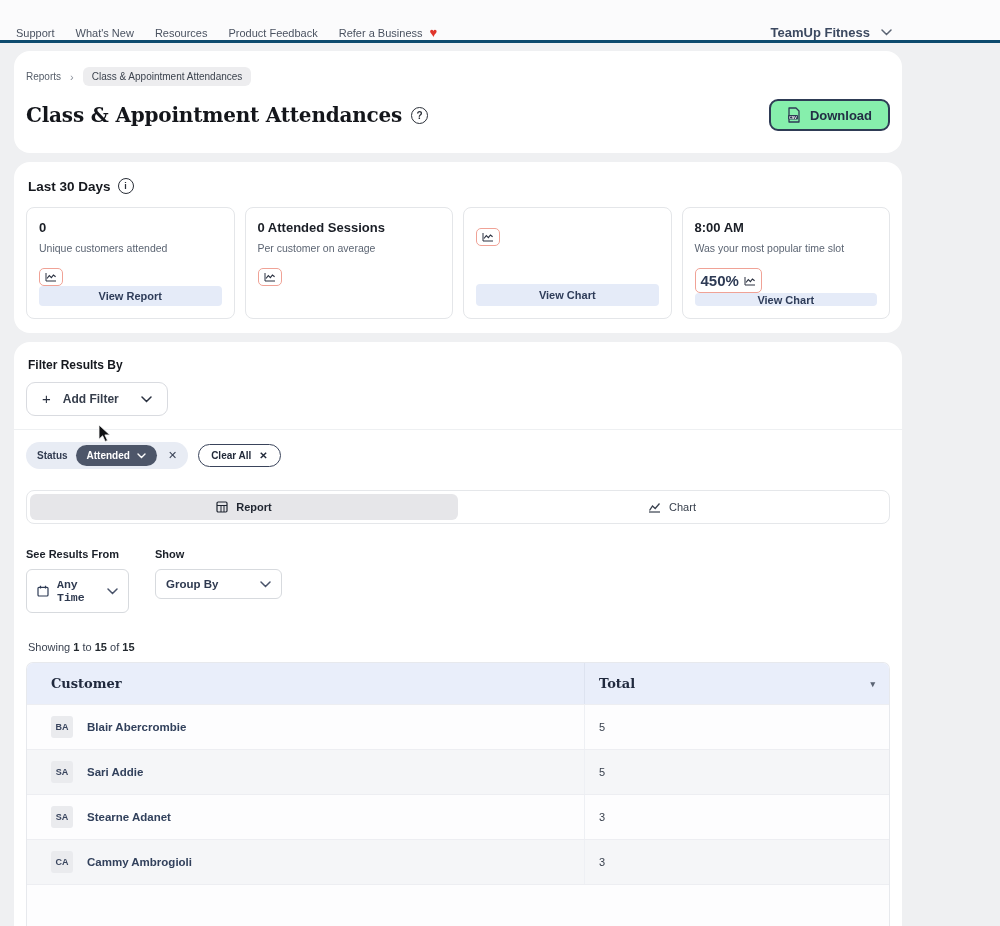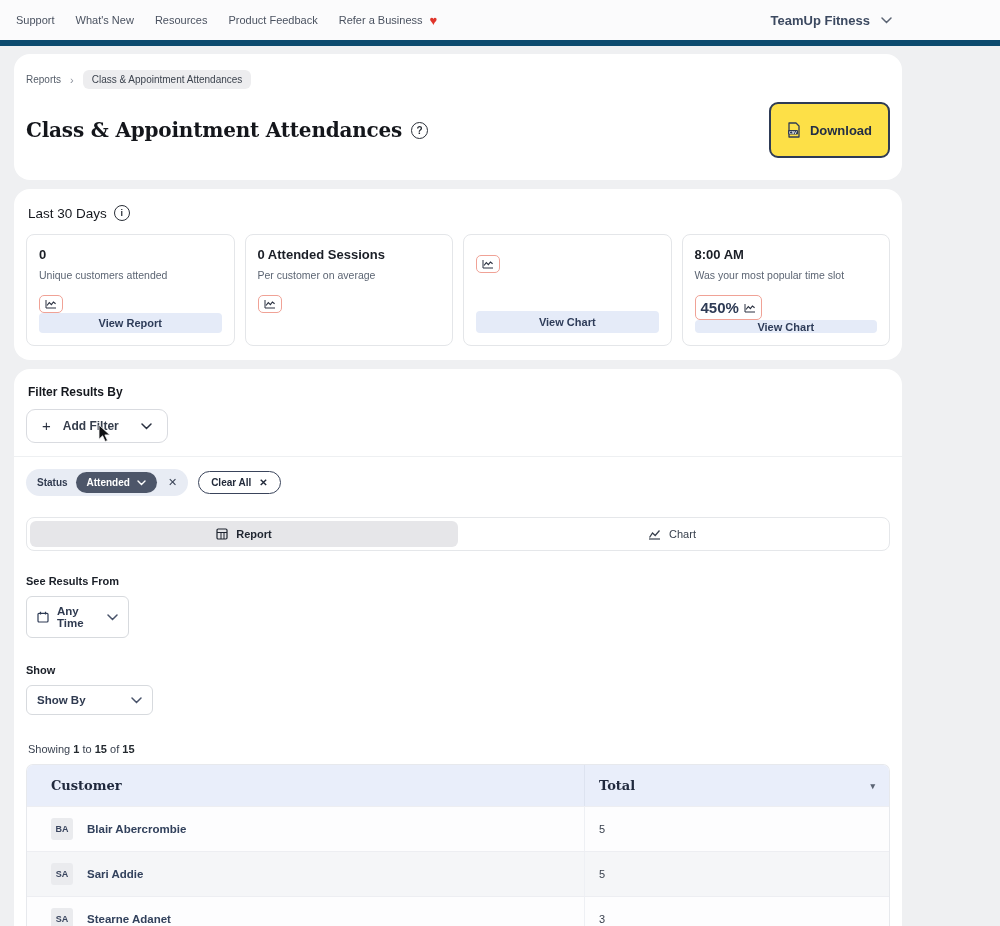--- a/index.html
+++ b/index.html
@@ -4,22 +4,22 @@
 <style>
   html,body{margin:0;padding:0;}
   body{
     width:1000px;height:926px;overflow:hidden;position:relative;
     background:#eff0f2;
     font-family:"Liberation Sans",sans-serif;
     -webkit-font-smoothing:antialiased;
   }
   
   .topnav{
-    height:40px;background:#fbfbfc;border-bottom:6px solid #0c4a6e;
-    display:flex;align-items:center;justify-content:space-between;
+    height:40px;background:#fbfbfc;border-bottom:3px solid #0c4a6e;
+    display:flex;align-items:flex-end;justify-content:space-between;
     padding:0 108px 0 16px;
     gap:28px;
   }
   .nav-links{display:flex;align-items:center;gap:21px;}
   .nav-link{font-size:11px;color:#4a5260;text-decoration:none;cursor:pointer;}
   .heart{color:#e0352b;font-size:13px;margin-left:-14px;}
   .account{display:flex;align-items:center;gap:11px;cursor:pointer;}
   .account-label{font-size:13px;font-weight:600;color:#3c4960;}
   .chev{display:inline-block;}
   
@@ -29,26 +29,26 @@
   .panel-header{padding:16px 12px 22px;}
   .breadcrumb{display:flex;align-items:center;gap:9px;}
   .crumb-link{font-size:10px;color:#555d69;cursor:pointer;}
   .crumb-sep{font-size:11px;color:#8a909a;}
   .crumb-pill{background:#ededef;border-radius:6px;padding:4px 9px;font-size:10px;color:#3c434e;cursor:pointer;}
   .title-row{display:flex;align-items:center;margin-top:13px;}
   .page-title{font-family:"DejaVu Serif",serif;font-size:20px;font-weight:700;color:#14161b;margin:0;letter-spacing:-0.2px;}
   .help-circle{width:15px;height:15px;border:1.4px solid #2a2f38;border-radius:50%;
     font-size:10px;font-weight:700;color:#2a2f38;display:flex;align-items:center;justify-content:center;
     margin-left:9px;cursor:pointer;}
-  .download-btn{margin-left:auto;display:flex;align-items:center;gap:9px;background:#fde047;
-    border:2px solid #2e3b55;border-radius:9px;padding:18px 16px;font-size:13px;font-weight:700;
+  .download-btn{margin-left:auto;display:flex;align-items:center;gap:9px;background:#86efac;
+    border:2px solid #2e3b55;border-radius:9px;padding:6px 16px;font-size:13px;font-weight:700;
     color:#232e45;cursor:pointer;font-family:"Liberation Sans",sans-serif;}
   
   .summary-head{display:flex;align-items:center;gap:7px;margin:2px 0 13px 2px;}
-  .summary-title{font-size:13.5px;font-weight:400;color:#15181e;margin:0;}
+  .summary-title{font-size:13.5px;font-weight:700;color:#15181e;margin:0;}
   .info-circle{width:14px;height:14px;border:1.3px solid #2a2f38;border-radius:50%;
     font-size:9px;font-weight:700;color:#2a2f38;display:flex;align-items:center;justify-content:center;
     font-style:normal;cursor:pointer;}
   .cards{display:flex;gap:10px;}
   .card{flex:1;border:1px solid #e4e6e9;border-radius:8px;padding:12px;height:112px;
     display:flex;flex-direction:column;box-sizing:border-box;background:#fff;}
   .stat-head{min-height:40px;}
   .stat-title{font-size:13px;font-weight:700;color:#1a1e26;margin-bottom:7px;}
   .stat-title:empty{display:none;}
   .stat-sub{font-size:10.5px;color:#5c6573;}
@@ -75,25 +75,25 @@
     font-weight:700;display:flex;gap:7px;align-items:center;cursor:pointer;}
   .xmark{font-size:11px;color:#3a4356;cursor:pointer;padding:0 3px;line-height:1;}
   .chip-value .xchev{margin-top:1px;}
   .clear-all{display:flex;align-items:center;gap:8px;border:1.5px solid #3a445b;border-radius:15px;
     padding:5px 12px;font-size:10px;font-weight:700;color:#222a3a;background:#fff;cursor:pointer;}
   .tabbar{margin-top:21px;border:1px solid #e5e7ea;border-radius:8px;padding:3px;display:flex;
     height:34px;box-sizing:border-box;background:#fff;text-align:center;}
   .tab{flex:1;display:flex;align-items:center;justify-content:center;gap:8px;font-size:11px;
     color:#38404d;border-radius:6px;cursor:pointer;}
   .tab.selected{background:#e6e6e9;font-weight:700;color:#1f2530;}
-  .controls{display:flex;gap:26px;margin-top:24px;flex-direction:column;}
+  .controls{display:flex;gap:26px;margin-top:24px;}
   .control-label{font-size:11px;font-weight:700;color:#1a1f28;display:block;margin-bottom:9px;}
   .dropdown{display:flex;align-items:center;gap:8px;border:1px solid #d7dade;border-radius:6px;
     padding:8px 10px;font-size:11.5px;color:#2f3a50;font-weight:600;cursor:pointer;box-sizing:border-box;background:#fff;}
-  .dd-time{width:103px;}
+  .dd-time{width:103px;font-family:Liberation Mono, monospace;}
   .dd-group{width:127px;}
   .dd-chevron{margin-left:auto;}
   .showing{margin-top:28px;font-size:11px;color:#3a4250;margin-left:2px;}
   .showing b{color:#23292f;}
   
   .table{margin-top:9px;border:1px solid #e7e9ed;border-bottom:none;border-radius:7px 7px 0 0;overflow:hidden;background:#fff;}
   .thead{display:flex;background:#e9eefa;height:41px;align-items:stretch;}
   .th{display:flex;align-items:center;font-family:"DejaVu Serif",serif;font-weight:700;font-size:13px;color:#20293d;}
   .th-customer{width:557px;padding-left:24px;box-sizing:border-box;}
   .th-total{flex:1;justify-content:space-between;padding:0 14px;border-left:1px solid #dde3f0;cursor:pointer;}
@@ -290,21 +290,21 @@
           <span class="dd-chevron">
             <svg width="11" height="7">
                 <path d="M1 1l4.5 4.5L10 1" stroke="#49536a" stroke-width="1.5" fill="none" stroke-linecap="round"></path>
               </svg>
           </span>
         </div>
       </div>
       <div>
         <span class="control-label">Show</span>
         <div class="dropdown dd-group">
-          <span>Show By</span>
+          <span>Group By</span>
           <span class="dd-chevron">
             <svg width="11" height="7">
                 <path d="M1 1l4.5 4.5L10 1" stroke="#49536a" stroke-width="1.5" fill="none" stroke-linecap="round"></path>
               </svg>
           </span>
         </div>
       </div>
     </div>
 
     <div class="showing">

